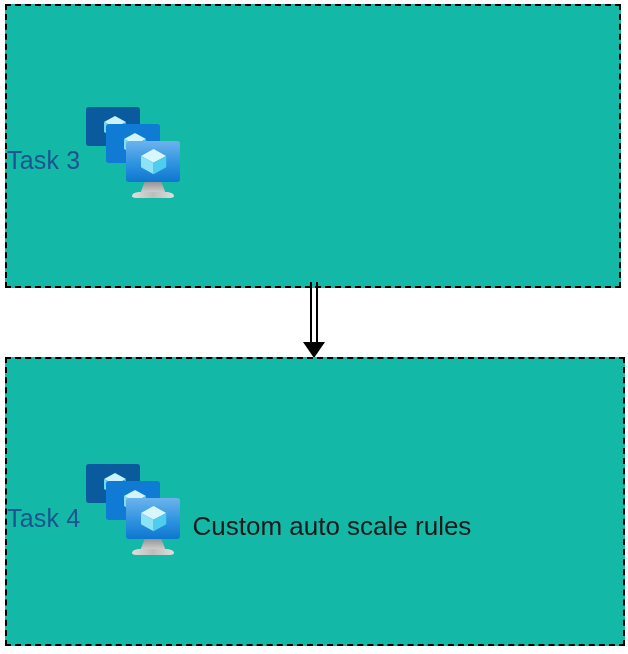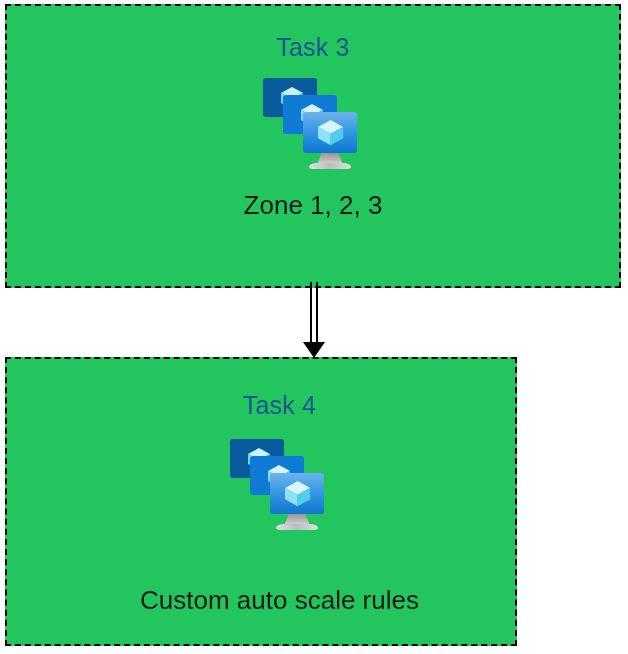--- a/index.html
+++ b/index.html
@@ -21,40 +21,38 @@
     left: 0;
     top: 0;
     width: 628px;
     height: 654px;
   }
 
   
   .task-box {
     position: absolute;
     box-sizing: border-box;
-    background: #22c55e;
+    background: #14b8a6;
     border: 2px dashed #000000;
     display: flex;
-    flex-direction: column;
     align-items: center;
   }
 
   .task-box--top {
     left: 5px;
     top: 4px;
     width: 616px;
     height: 284px;
   }
 
   .task-box--bottom {
     left: 5px;
     top: 357px;
-    width: 512px;
+    width: 620px;
     height: 289px;
-    padding-left: 37px;
   }
 
   
   .task-title {
     color: #1b5490;
     font-size: 25px;
     line-height: 1;
     font-weight: 400;
     letter-spacing: 0.2px;
     white-space: nowrap;
@@ -138,21 +136,20 @@
 
       <rect x="46" y="38" width="54" height="41" rx="3" fill="url(#frontGradA)"></rect>
       <g transform="translate(61,46) scale(0.63)">
         <path d="M20 0 L40 11 L20 22 L0 11 Z" fill="#d8f6fd"></path>
         <path d="M0 11 L20 22 L20 40 L0 29 Z" fill="#8ce3f6"></path>
         <path d="M40 11 L20 22 L20 40 L40 29 Z" fill="#4fcdee"></path>
       </g>
     </svg>
 
     <div class="caption">
-      <span class="caption-line">Zone 1, 2, 3</span>
     </div>
   </div>
 
   <svg class="connector" viewBox="0 0 36 78" aria-hidden="true">
 
     <line x1="15" y1="0" x2="15" y2="62" stroke="#000000" stroke-width="2"></line>
     <line x1="21" y1="0" x2="21" y2="62" stroke="#000000" stroke-width="2"></line>
 
     <path d="M7 60 L29 60 L18 76 Z" fill="#000000"></path>
   </svg>

